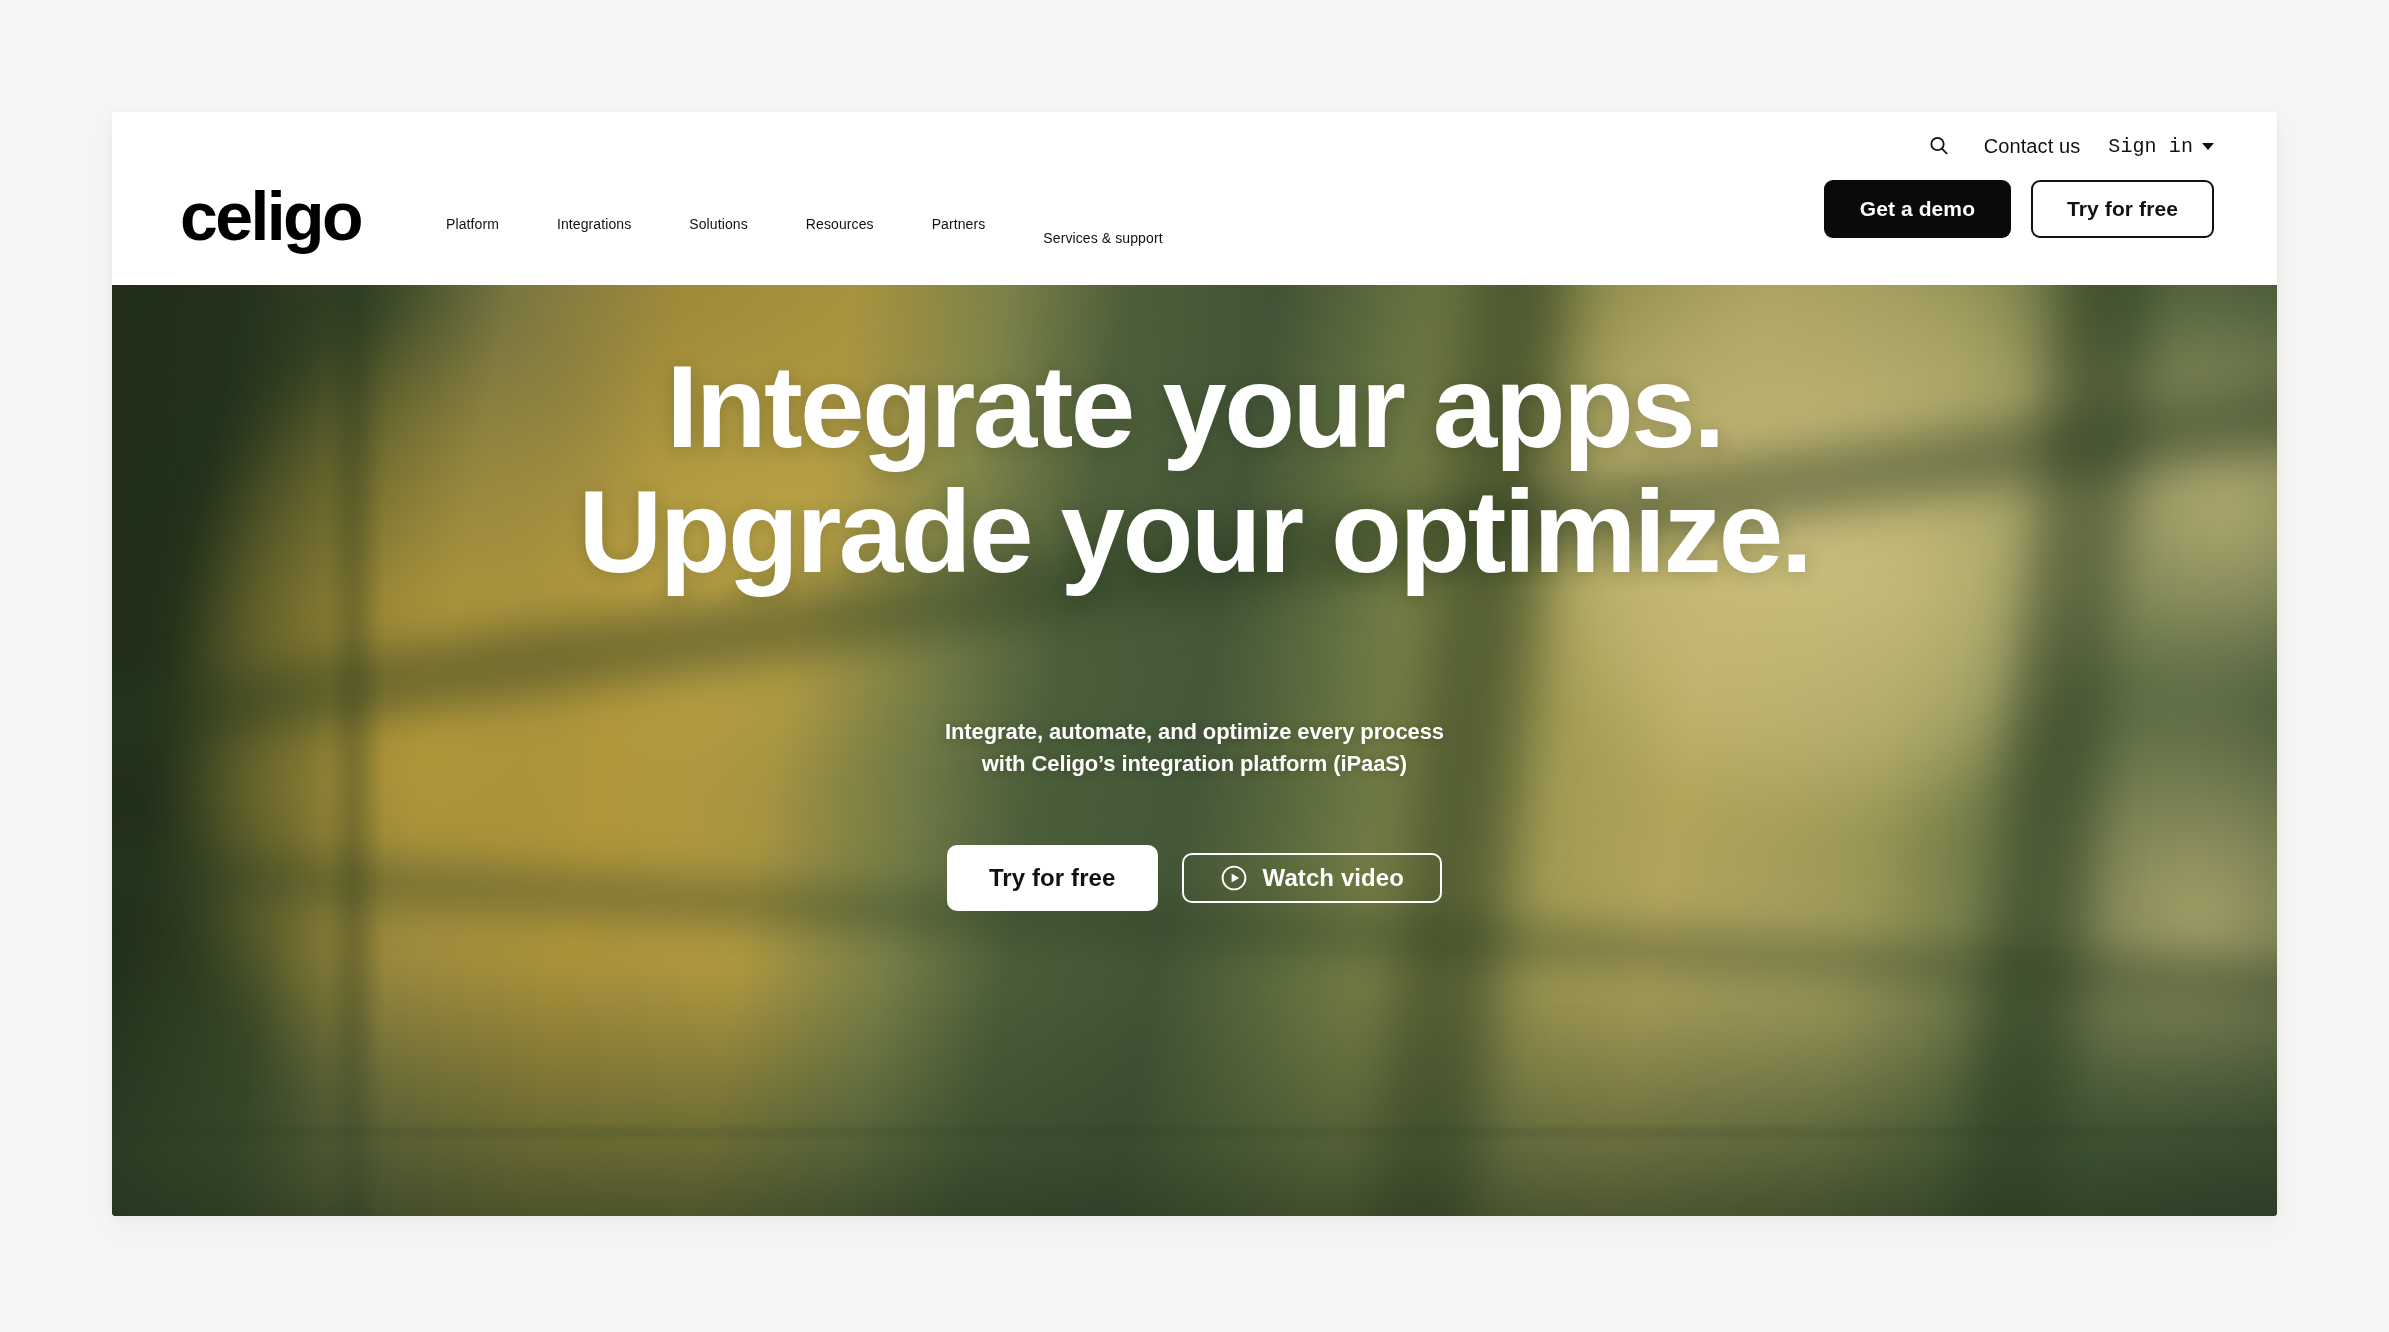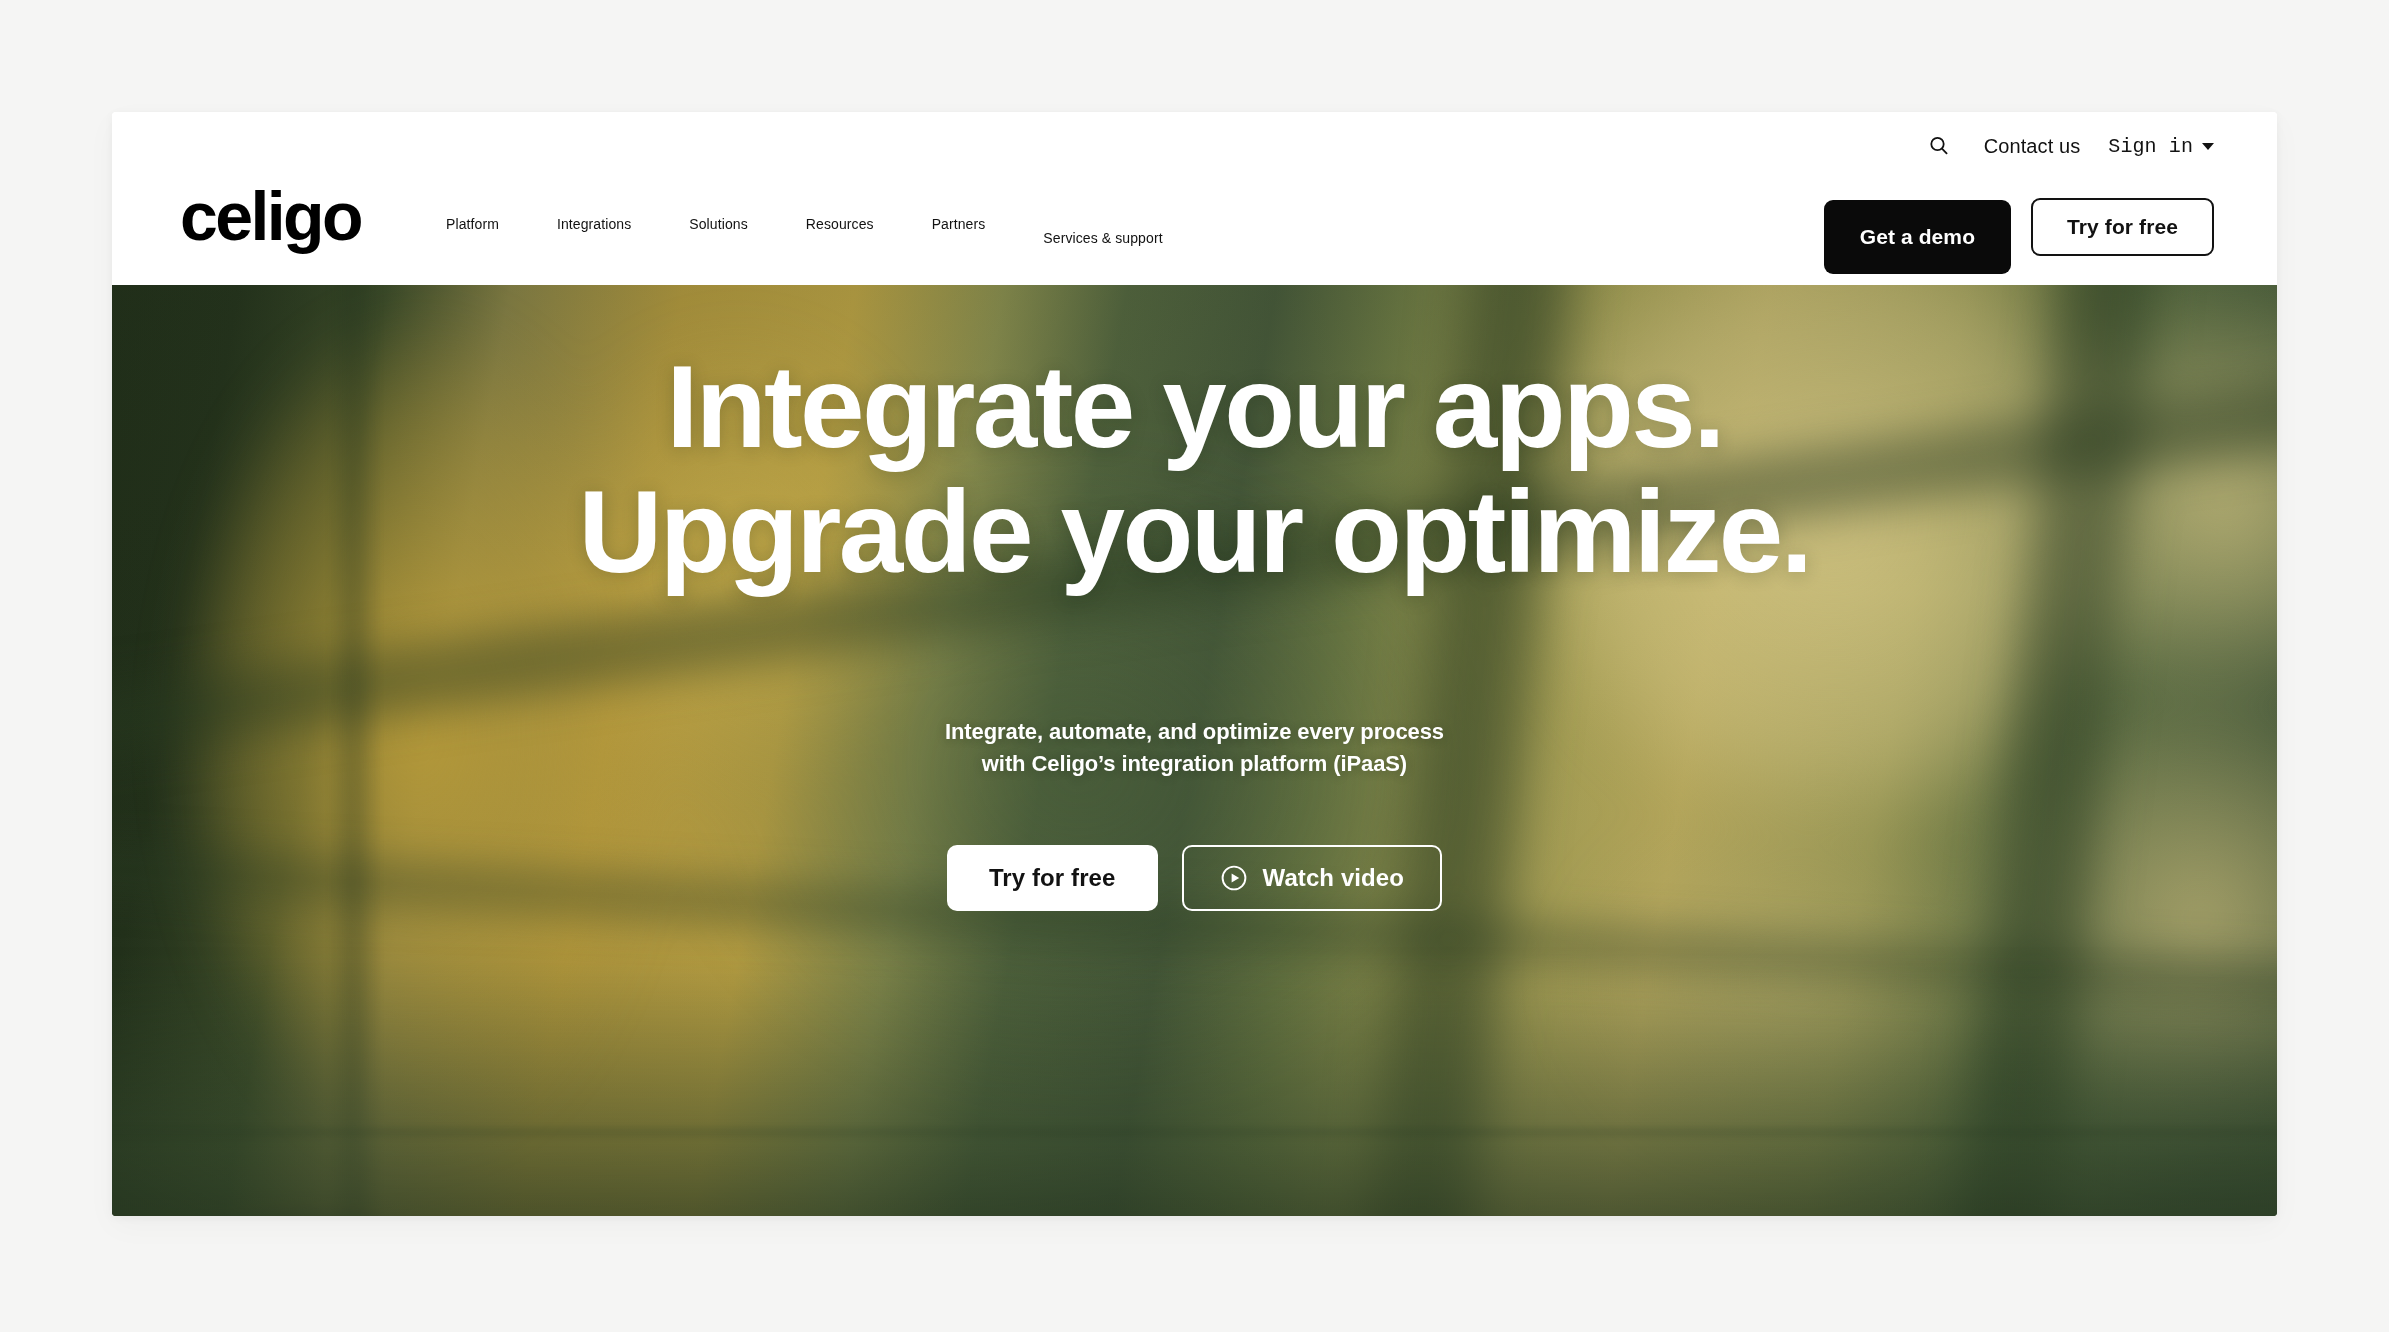--- a/index.html
+++ b/index.html
@@ -119,23 +119,22 @@
     border-radius: 9px;
     font-size: 21px;
     font-weight: 700;
     cursor: pointer;
     white-space: nowrap;
     letter-spacing: 0.1px;
   }
   .btn-dark {
     background: #0a0a0a;
     color: #ffffff;
-    height: 74px;
+    height: 58px;
     padding: 0 36px;
-    margin-top: 20px;
   }
   .btn-outline {
     background: #ffffff;
     color: #121212;
     height: 58px;
     padding: 0 34px;
     border: 2px solid #121212;
   }
 
   
@@ -267,21 +266,21 @@
     background: #ffffff;
     color: #121212;
     height: 66px;
     padding: 0 42px;
     border-radius: 10px;
     font-size: 24px;
   }
   .btn-ghost {
     background: transparent;
     color: #ffffff;
-    height: 66px;
+    height: 50px;
     padding: 0 36px;
     border-radius: 10px;
     border: 2px solid #ffffff;
     font-size: 24px;
     gap: 15px;
   }
   .play-icon { display: flex; align-items: center; }
 </style>
 </head>
 <body>

